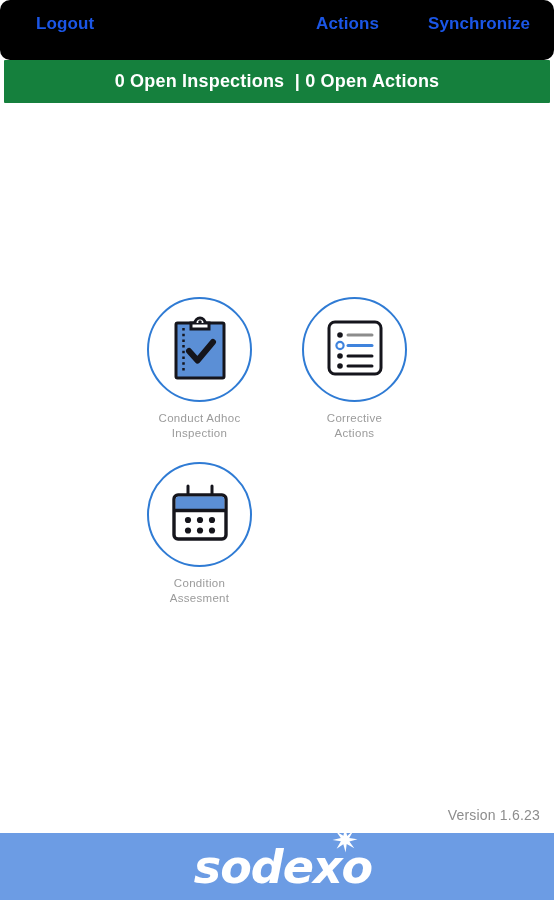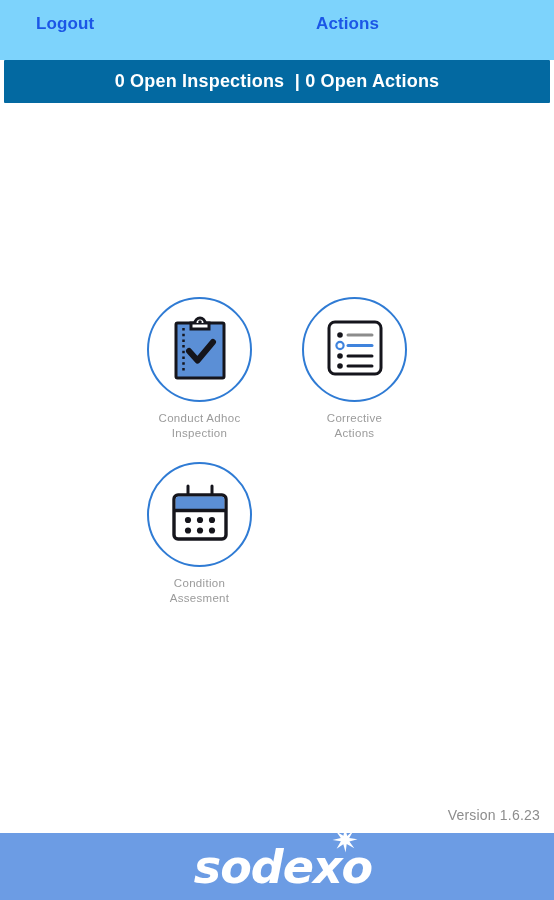--- a/index.html
+++ b/index.html
@@ -15,24 +15,25 @@
     width:554px; height:900px;
     background:#ffffff;
     display:flex;
     flex-direction:column;
   }
 
   
   .topbar {
     height:60px;
     flex:0 0 60px;
-    background:#7dd3fc;
-    display:flex;
-    align-items:center;
-    position:relative;
+    background:#000000;
+    display:flex;
+    align-items:center;
+    position:relative;
+    border-radius:10px;
   }
   .topbar-link {
     color:#1B56E6;
     font-size:17px;
     font-weight:bold;
     letter-spacing:0.1px;
     cursor:pointer;
     white-space:nowrap;
     background:none;
     border:none;
@@ -42,21 +43,21 @@
   .link-change { position:absolute; left:316px; top:14px; }
   .link-sync   { position:absolute; left:428px; top:14px; }
 
   
   .banner-wrap {
     flex:0 0 45px;
     padding:0 4px;
   }
   .banner {
     height:43px;
-    background:#0369a1;
+    background:#15803d;
     border-radius:1px;
     display:flex;
     align-items:center;
     justify-content:center;
   }
   .banner-text {
     color:#ffffff;
     font-size:18px;
     font-weight:bold;
     letter-spacing:0.2px;
@@ -151,20 +152,21 @@
   }
 </style>
 </head>
 <body>
 
 <div id="app">
 
   <div class="topbar">
     <button class="topbar-link link-logout">Logout</button>
     <button class="topbar-link link-change">Actions</button>
+    <button class="topbar-link link-sync">Synchronize</button>
   </div>
 
   <div class="banner-wrap">
     <div class="banner">
       <span class="banner-text">0 Open Inspections  | 0 Open Actions</span>
     </div>
   </div>
 
   <div class="main">
 

